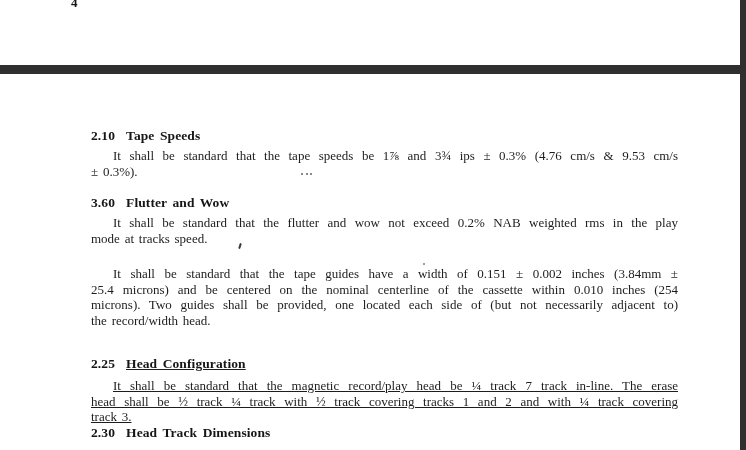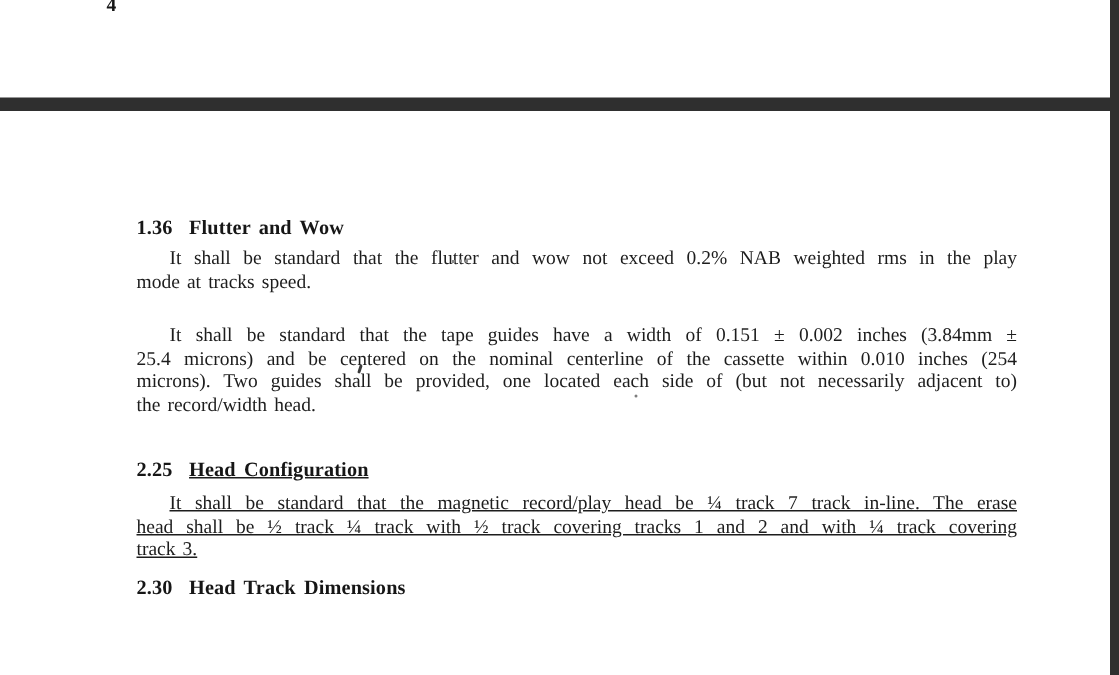--- a/index.html
+++ b/index.html
@@ -53,21 +53,21 @@
     font-size: 13px;
     line-height: 15.5px;
     word-spacing: 1.5px;
   }
   .ln { display: block; }
   .j  { text-align: justify; text-align-last: justify; }
   .indent { text-indent: 22px; }
   .m-s2 { margin-top: 16px; }
   .m-s3 { margin-top: 14px; }
   .m-s4 { margin-top: 28px; text-decoration: underline; }
-  .m-s5 { margin-top: 10px; }
+  .m-s5 { }
   .pt6 { padding-top: 6px; }
   .pt7 { padding-top: 7px; }
   
   .artifact-dots {
     position: absolute;
     left: 301px; top: 173px;
     width: 11px; height: 0;
     border-top: 2px dotted #8a8a8a;
   }
   .artifact-tick {
@@ -91,23 +91,30 @@
 
 <div class="page">
 
   <div class="top-rule"></div>
   <div class="right-rule"></div>
 
   <div class="page-number">4</div>
 
   <div class="content">
 
+    <section class="sec">
+      <h3 class="sec-heading"><span class="sec-num">2.10</span><span class="sec-title">Tape Speeds</span></h3>
+      <p class="sec-para">
+        <span class="ln j indent">It shall be standard that the tape speeds be 1⅞ and 3¾ ips ± 0.3% (4.76 cm/s &amp; 9.53 cm/s</span>
+        <span class="ln">± 0.3%).</span>
+      </p>
+    </section>
 
     <section class="sec m-s2">
-      <h3 class="sec-heading"><span class="sec-num">1.36</span><span class="sec-title">Flutter and Wow</span></h3>
+      <h3 class="sec-heading"><span class="sec-num">3.60</span><span class="sec-title">Flutter and Wow</span></h3>
       <p class="sec-para">
         <span class="ln j indent">It shall be standard that the flutter and wow not exceed 0.2% NAB weighted rms in the play</span>
         <span class="ln">mode at tracks speed.</span>
       </p>
     </section>
 
     <section class="sec m-s3">
       <p class="sec-para pt6">
         <span class="ln j indent">It shall be standard that the tape guides have a width of 0.151 ± 0.002 inches (3.84mm ±</span>
         <span class="ln j">25.4 microns) and be centered on the nominal centerline of the cassette within 0.010 inches (254</span>

